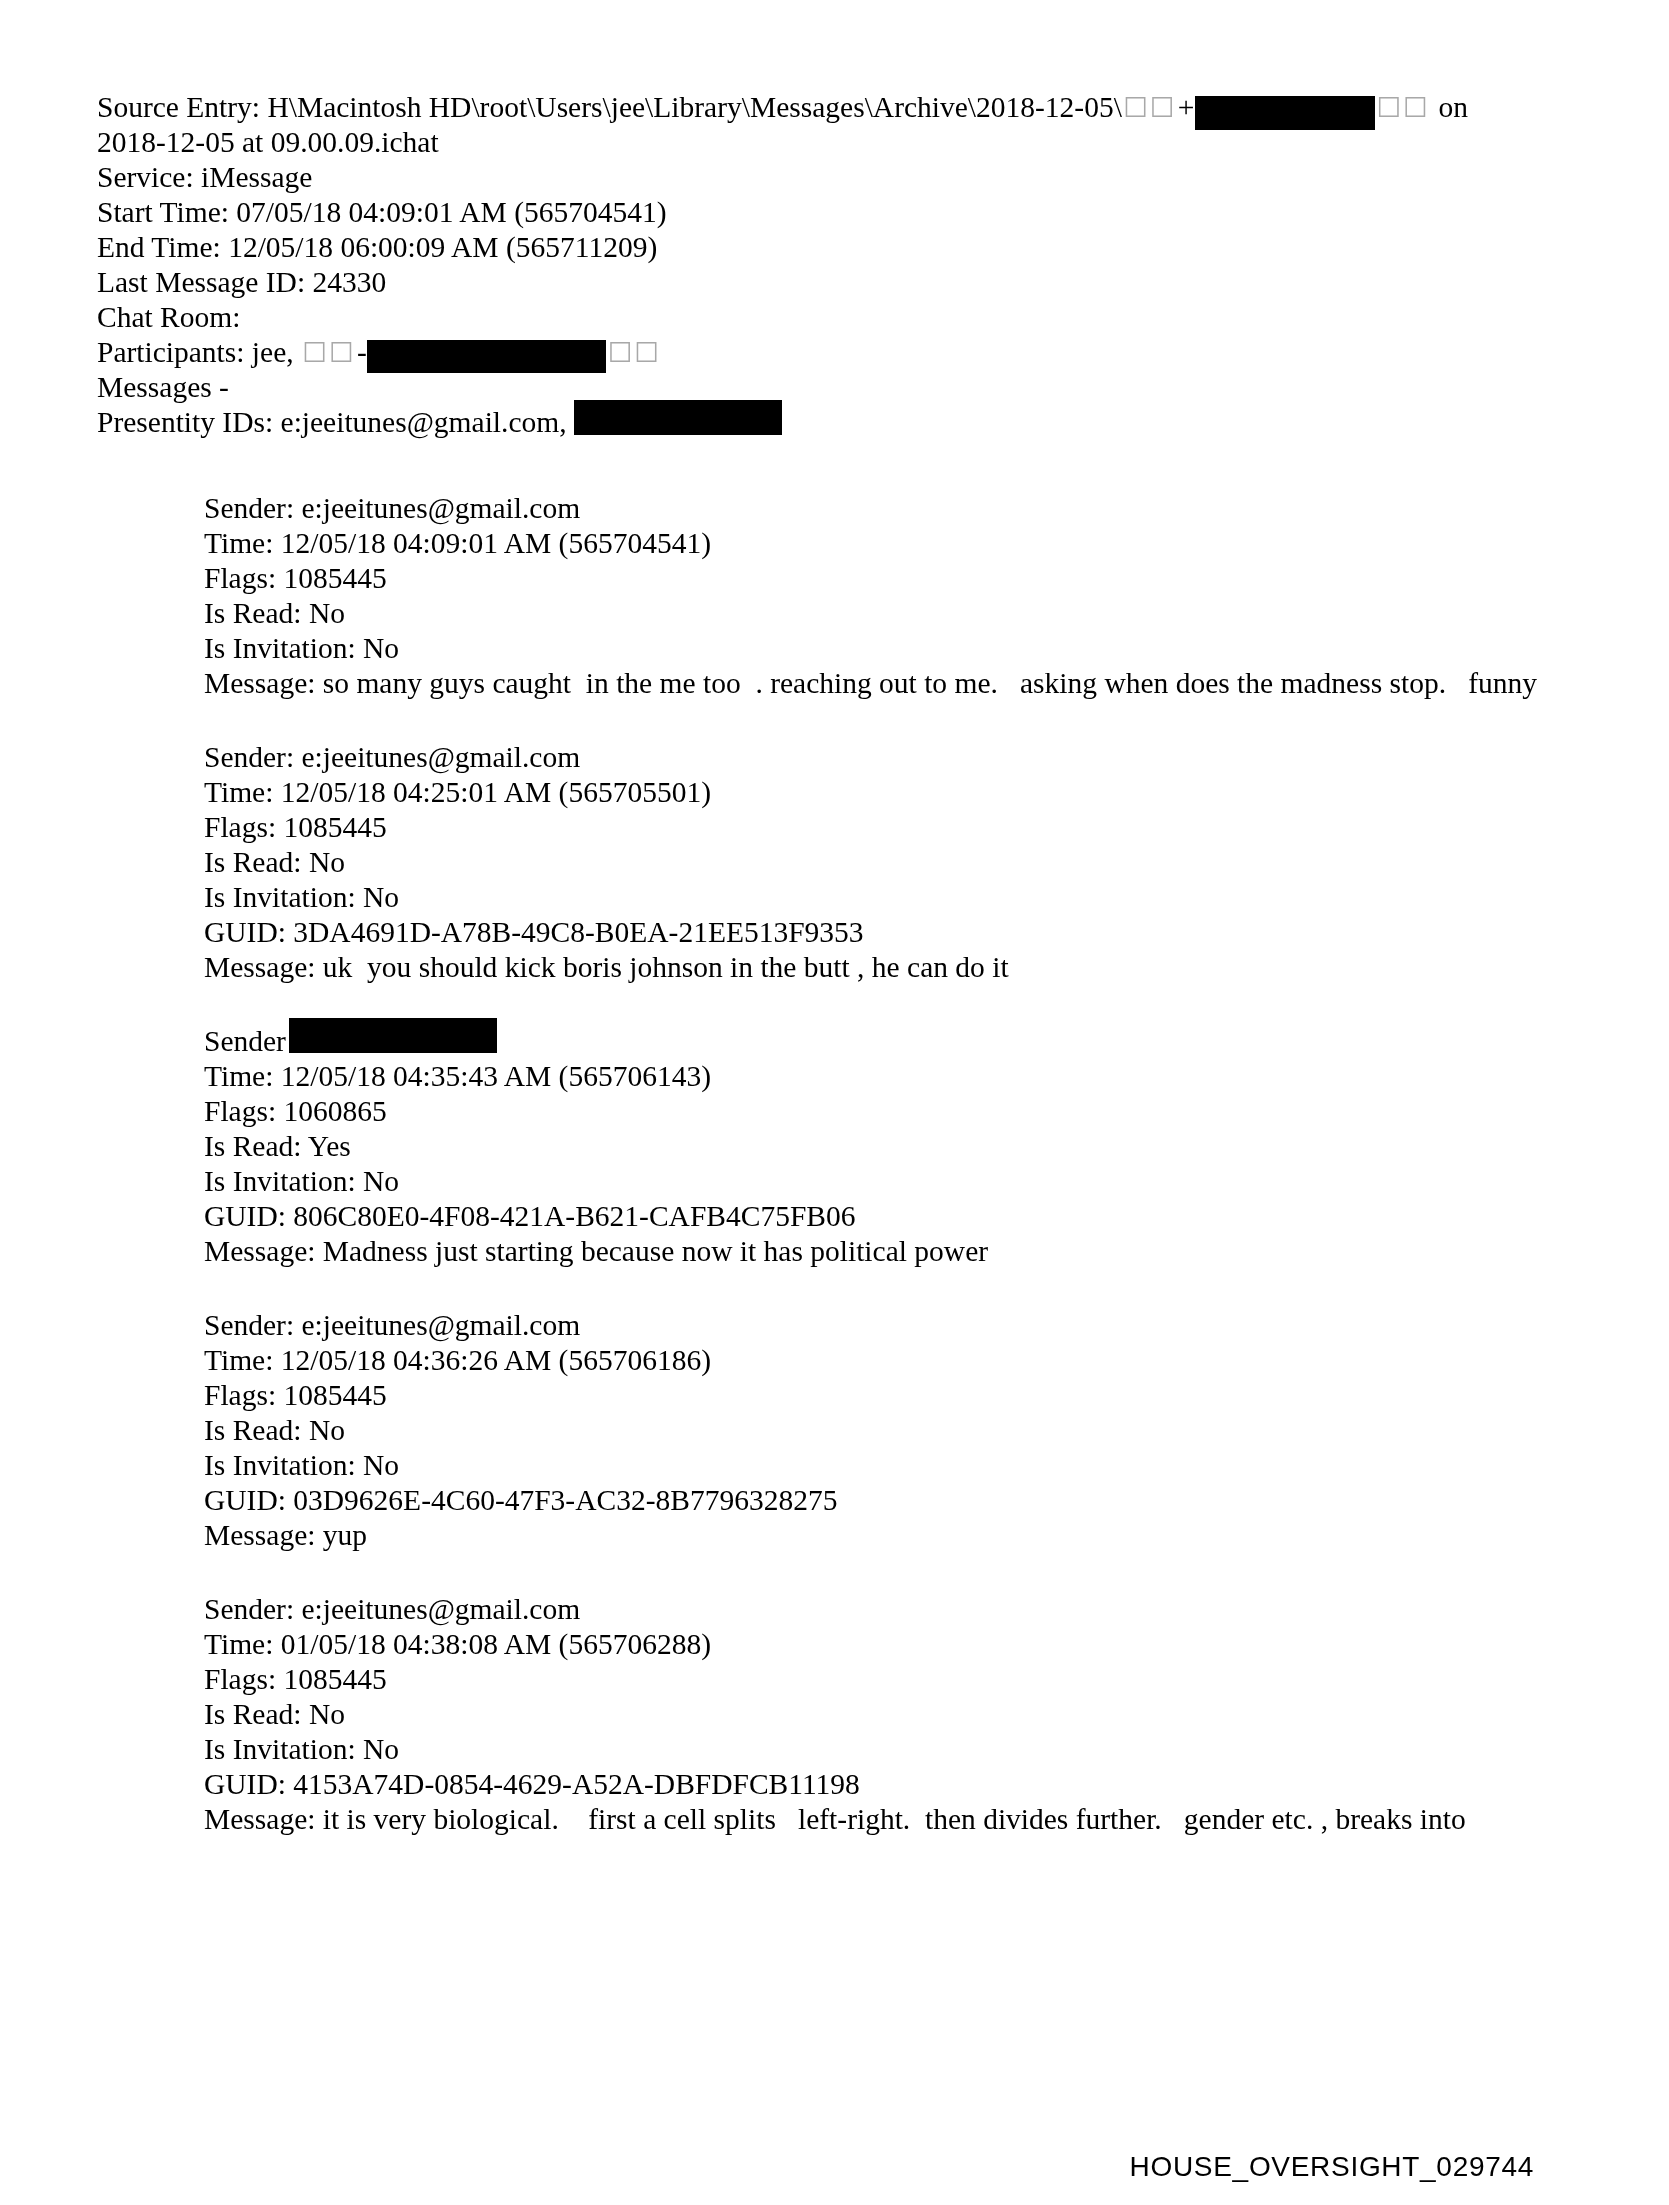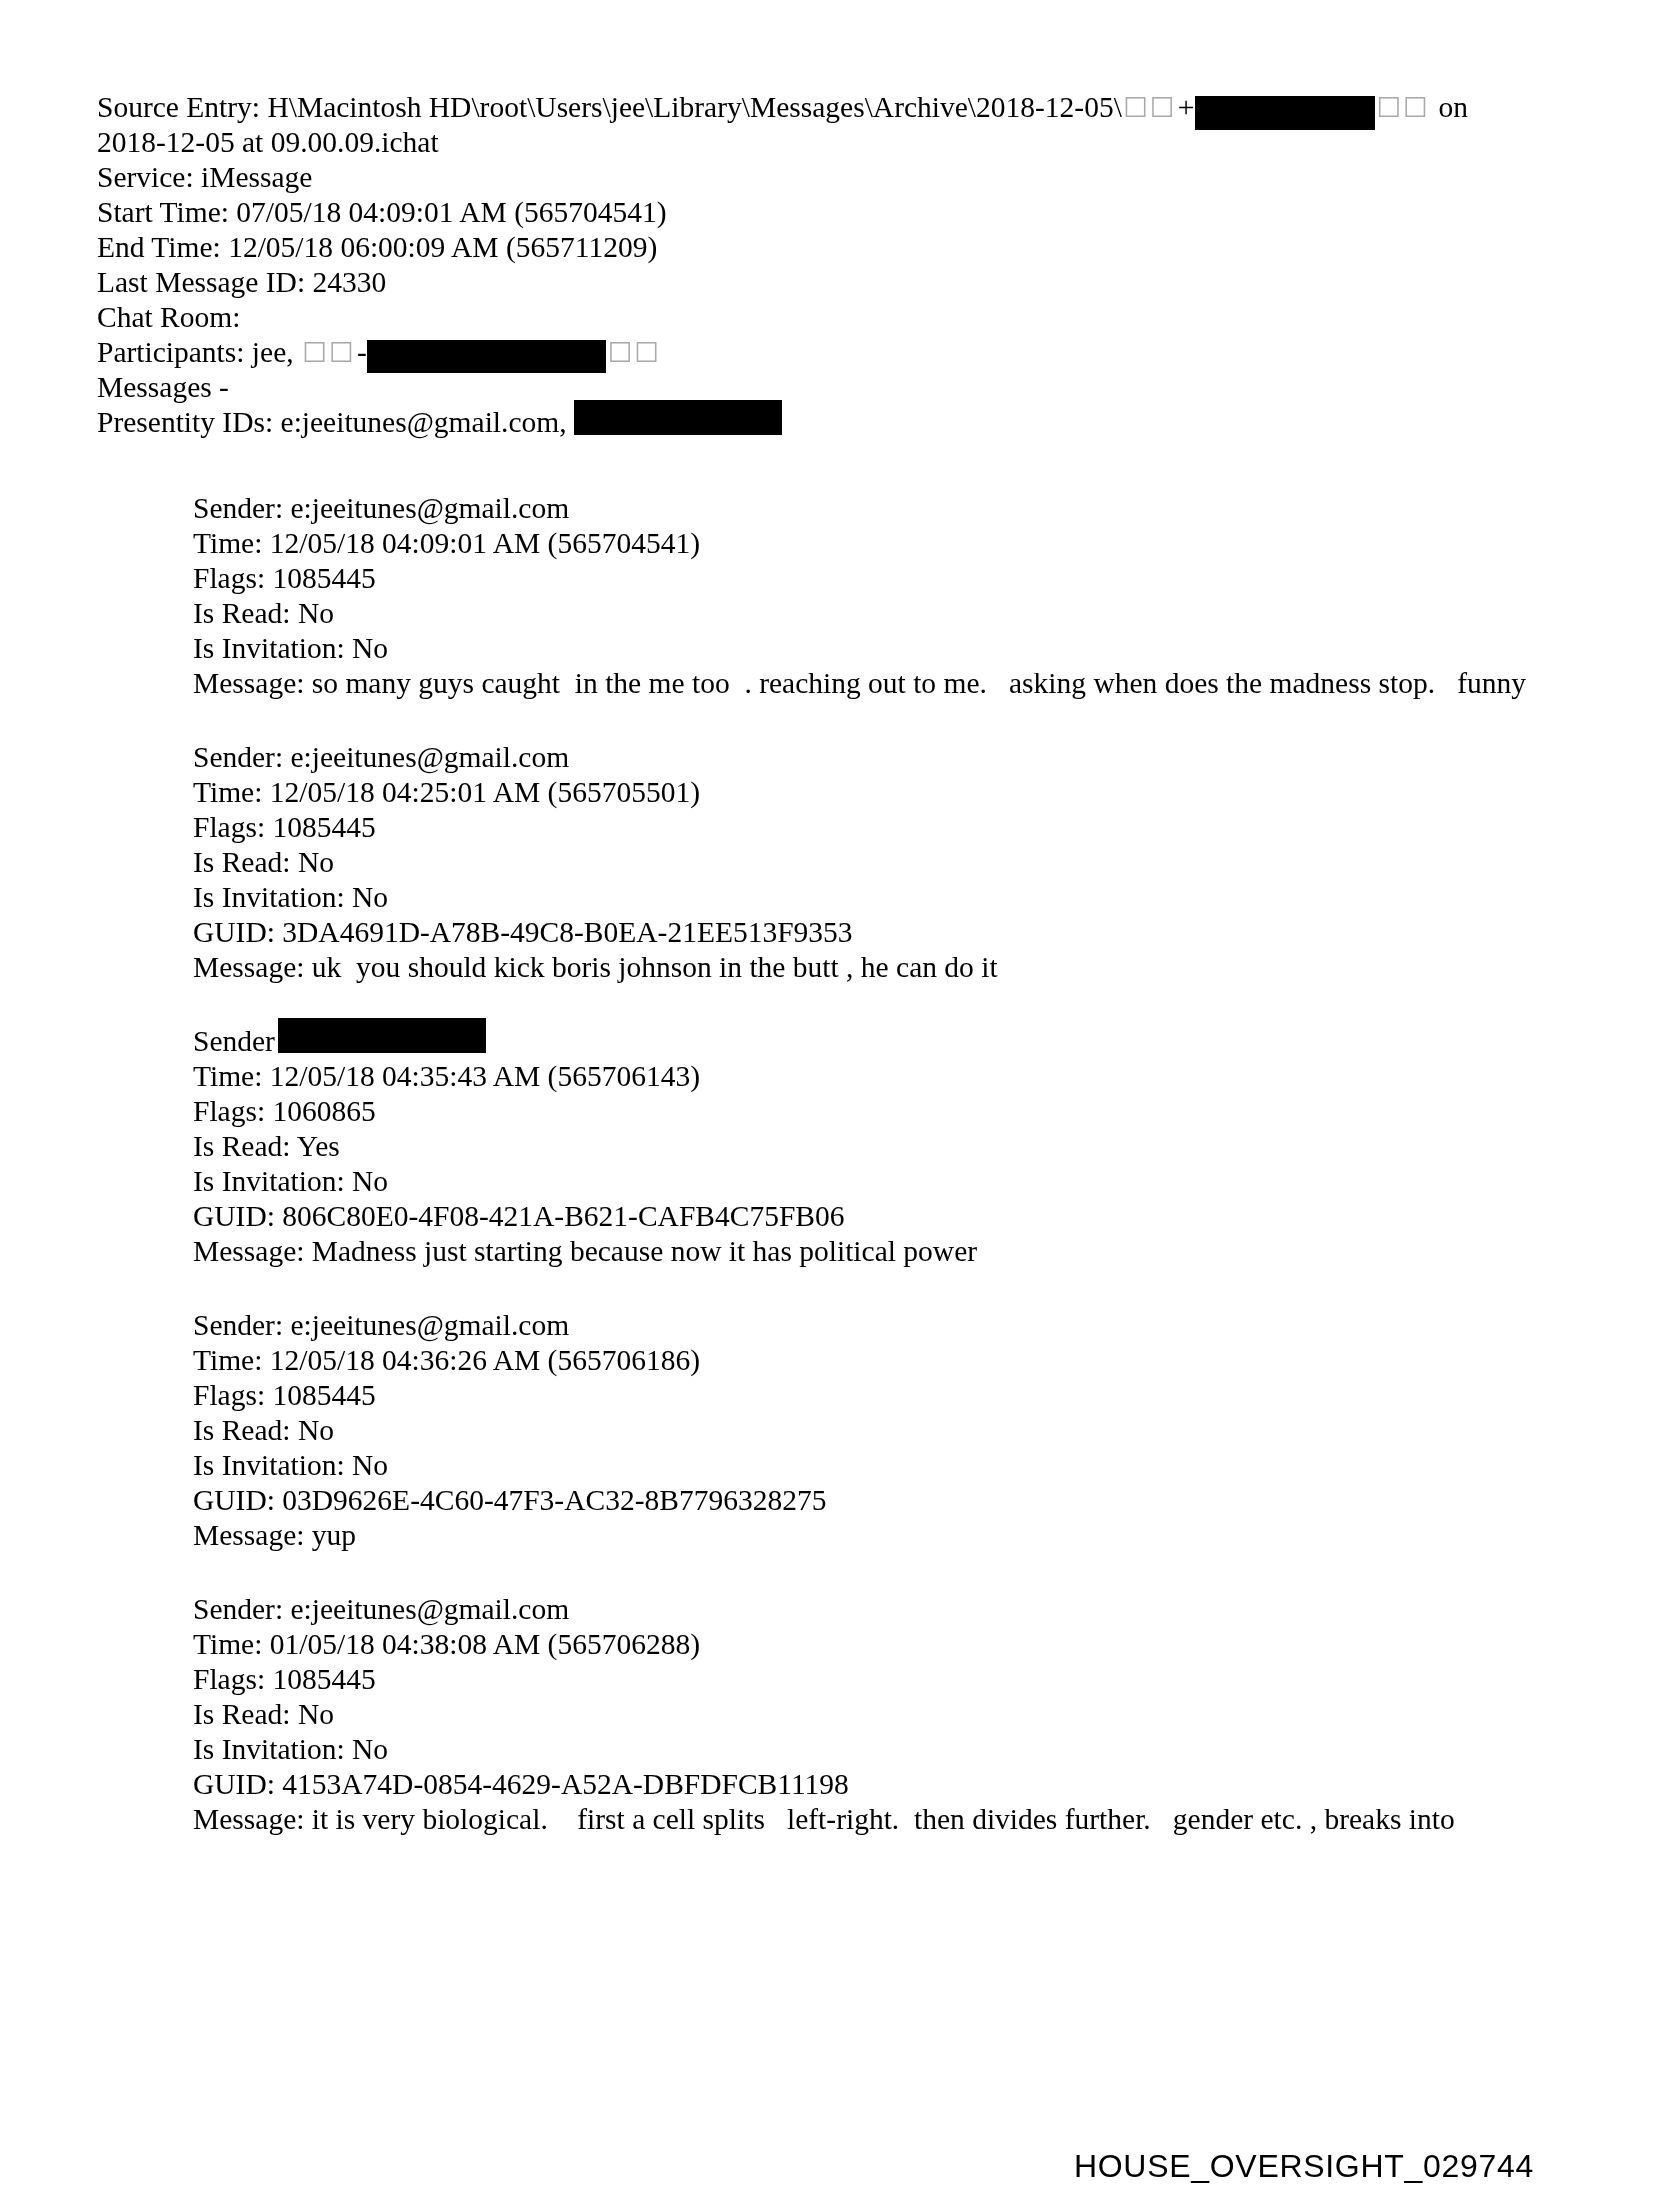--- a/index.html
+++ b/index.html
@@ -8,21 +8,21 @@
     width:1592px;height:2205px;
     background:#ffffff;
     color:#000;
     font-family:"Liberation Serif", "DejaVu Serif", serif;
     font-size:29.5px;
     line-height:35px;
     overflow:hidden;
   }
   .header{position:absolute;left:97px;top:90px;}
   .messages{position:absolute;left:193px;top:491px;}
-  .msg{margin-bottom:39px;}
+  .msg{margin-bottom:39px;margin-left:11px;}
   .line{white-space:pre;}
   .tofu{
     font-family:"DejaVu Sans", sans-serif;
     color:#a8a8a8;
     font-size:27.5px;
     letter-spacing:2px;
     padding:0 1.3px;
   }
   .redact{
     display:inline-block;
@@ -31,21 +31,21 @@
     position:relative;
   }
   .r-header{width:180px;height:34px;top:5.2px;margin-left:0.7px;}
   .r-part{width:239px;height:33px;top:3.3px;margin-left:0.7px;}
   .r-pres{width:208px;height:35px;top:-4.6px;}
   .r-sender{width:208px;height:35px;top:-5.9px;margin-left:2.6px;}
   .footer{
     position:absolute;
     right:58px;bottom:21px;
     font-family:"Liberation Sans", "DejaVu Sans", sans-serif;
-    font-size:32px;
+    font-size:28px;
     letter-spacing:0.7px;
   }
 </style>
 </head>
 <body>
 
 <div class="page">
 
   <section class="header">
     <div class="line"><span>Source Entry: H\Macintosh HD\root\Users\jee\Library\Messages\Archive\2018-12-05\</span><span class="tofu">☐☐</span><span>+</span><span class="redact r-header"></span><span class="tofu">☐☐</span><span> on</span></div>

